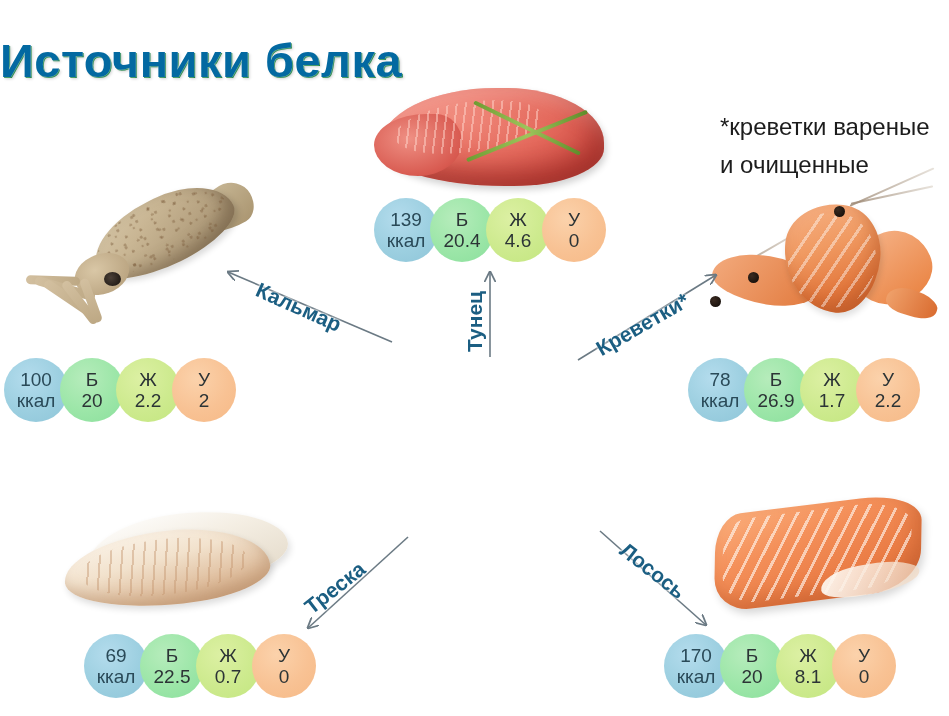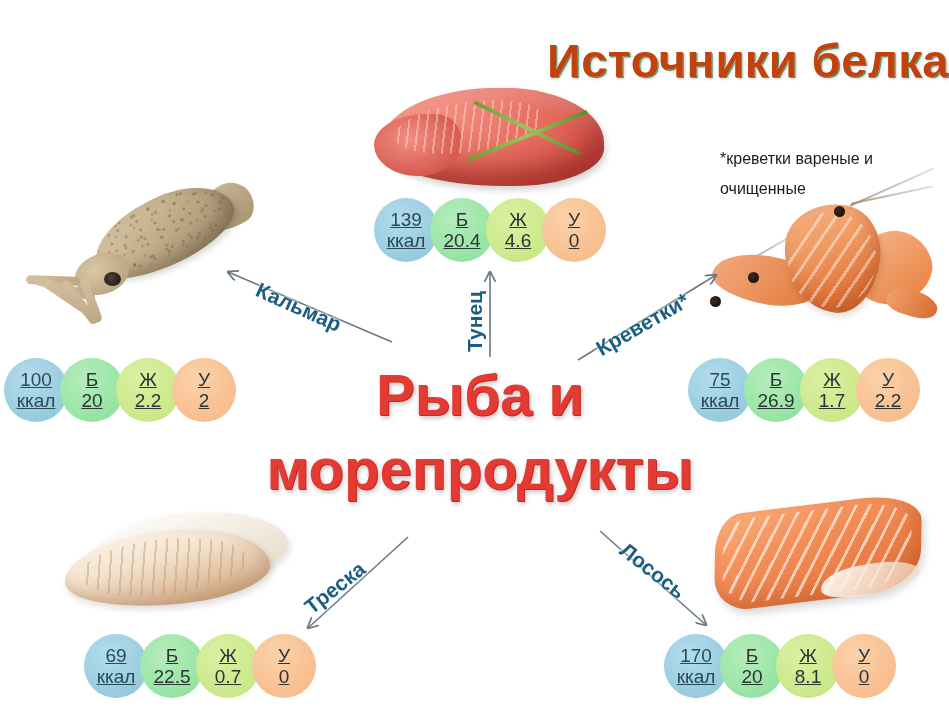--- a/index.html
+++ b/index.html
@@ -16,24 +16,24 @@
     height: 716px;
     background: #ffffff;
     overflow: hidden;
   }
 
   
   #main-title {
     position: absolute;
     left: 0; top: 2px;
     width: 949px;
-    text-align: right;
+    text-align: left;
     font-size: 47px;
     font-weight: bold;
-    color: #c2410c;
+    color: #0369a1;
     letter-spacing: 0.5px;
     -webkit-text-stroke: 3px #ffffff;
     paint-order: stroke fill;
     text-shadow:
       0 0 2px #ffffff,
       1px 1px 0 #0b7a36,
       2px 2px 3px rgba(0,0,0,0.18);
   }
   #center-title {
     position: absolute;
@@ -50,24 +50,23 @@
       1px 1px 0 #c12a22,
       2px 3px 5px rgba(0,0,0,0.25);
   }
   #center-title .ln { display: block; }
 
   
   #footnote {
     position: absolute;
     left: 720px; top: 108px;
     width: 225px;
-    font-size: 16px;
-    line-height: 30px;
+    font-size: 24px;
+    line-height: 38px;
     color: #1c1c1c;
-    margin-top: 36px;
   }
 
   
   .photo { position: absolute; }
 
   
   #photo-tuna { left: 372px; top: 74px; width: 240px; height: 125px; }
   #photo-tuna .flesh {
     position: absolute; left: 8px; top: 14px; width: 224px; height: 98px;
     background:
@@ -269,21 +268,20 @@
     display: flex;
     flex-direction: column;
     align-items: center;
     justify-content: center;
     color: #2c3436;
     font-size: 19px;
     line-height: 21px;
     font-weight: normal;
     margin-right: -8px;
     flex: 0 0 auto;
-    text-decoration: underline;
   }
   .nutri-circle.kcal {
     background: radial-gradient(circle at 38% 32%, #b4dced 0%, #9ccfe0 55%, #8ec5d8 100%);
     color: #2a4a58;
   }
   .nutri-circle.prot {
     background: radial-gradient(circle at 38% 32%, #b6ecbb 0%, #9ce6a8 55%, #8adf9c 100%);
   }
   .nutri-circle.fat {
     background: radial-gradient(circle at 38% 32%, #dcf0a3 0%, #cdea8e 55%, #c3e67f 100%);
@@ -300,24 +298,20 @@
   #nutri-cod    { left: 84px;  top: 634px; }
   #nutri-salmon { left: 664px; top: 634px; }
 </style>
 </head>
 <body>
 
 <div id="canvas">
 
   <h1 id="main-title">Источники белка</h1>
 
-  <div id="center-title">
-    <span class="ln">Рыба и</span>
-    <span class="ln">морепродукты</span>
-  </div>
 
   <div id="footnote">*креветки вареные и очищенные</div>
 
   <div class="photo" id="photo-tuna">
     <div class="flesh"></div>
     <div class="flesh2"></div>
     <div class="grain"></div>
     <div class="chive1"></div>
     <div class="chive2"></div>
   </div>
@@ -413,21 +407,21 @@
       <span class="v2">2.2</span>
     </div>
     <div class="nutri-circle carb">
       <span class="v1">У</span>
       <span class="v2">2</span>
     </div>
   </div>
 
   <div class="nutri-group" id="nutri-shrimp">
     <div class="nutri-circle kcal">
-      <span class="v1">75</span>
+      <span class="v1">78</span>
       <span class="v2">ккал</span>
     </div>
     <div class="nutri-circle prot">
       <span class="v1">Б</span>
       <span class="v2">26.9</span>
     </div>
     <div class="nutri-circle fat">
       <span class="v1">Ж</span>
       <span class="v2">1.7</span>
     </div>

